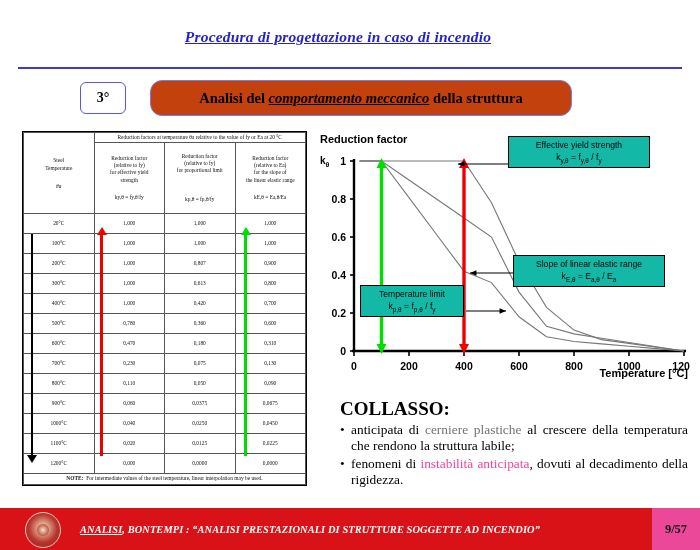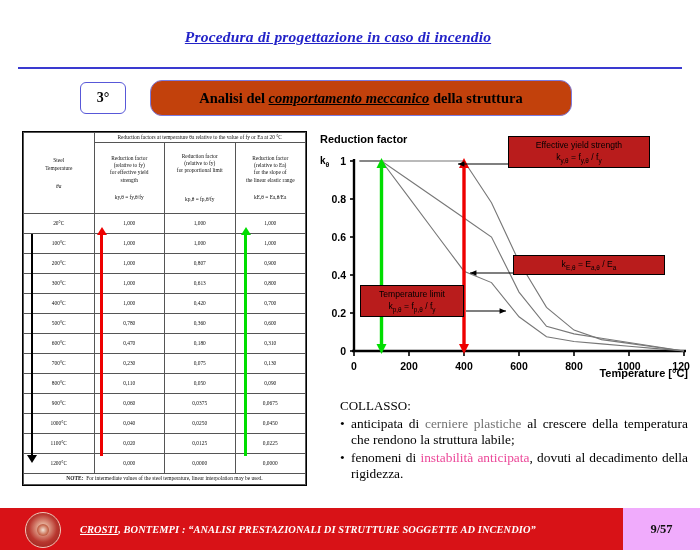--- a/index.html
+++ b/index.html
@@ -98,34 +98,34 @@
     font-family:"Liberation Sans", sans-serif;
     font-weight:bold;font-size:10px;color:#000;
   }
   #chart-svg{position:absolute;left:0;top:0;}
   #xaxis-title{
     position:absolute;right:2px;top:234px;
     font-family:"Liberation Sans", sans-serif;
     font-weight:bold;font-size:11px;color:#000;
   }
   .callout{
-    position:absolute;border:1px solid #000;background:#b91c1c;
+    position:absolute;border:1px solid #000;background:#14b8a6;
     font-family:"Liberation Sans", sans-serif;font-size:8.6px;color:#000;
     text-align:center;padding:2px 5px;line-height:1.45;box-sizing:border-box;
   }
   #callout-yield{left:190px;top:3px;width:142px;}
   #callout-slope{left:195px;top:122px;width:152px;}
   #callout-prop{left:42px;top:152px;width:104px;}
   .callout sub{font-size:6.4px;}
   
   #collasso-block{
     position:absolute;left:340px;top:398px;width:348px;
     font-family:"Liberation Serif", serif;color:#000;
   }
-  #collasso-heading{font-weight:normal;font-size:13px;margin-bottom:2px;}
+  #collasso-heading{font-weight:bold;font-size:19px;margin-bottom:2px;}
   .bullet-row{display:flex;font-size:13.4px;line-height:1.22;margin-bottom:1px;}
   .bullet-dot{width:11px;flex:0 0 11px;}
   .bullet-txt{flex:1;text-align:justify;}
   .red{color:#737373;}
   .green{color:#ec4899;}
   
   #footer-bar{
     position:absolute;left:0;bottom:0;width:700px;height:42px;
     background:#d81217;
   }
@@ -141,22 +141,22 @@
     background:radial-gradient(circle,#f3e3d6 0%,#c86a4f 60%,#8e2119 100%);
   }
   #footer-title{
     position:absolute;left:80px;top:0;height:42px;width:470px;
     display:flex;align-items:center;
     color:#fff;font-weight:bold;font-style:italic;font-size:10.4px;
     font-family:"Liberation Serif", serif;letter-spacing:0.1px;
   }
   #footer-title .lead{text-decoration:underline;}
   #footer-page{
-    position:absolute;right:0;top:0;width:77px;height:42px;
-    background:#f0abfc;display:flex;align-items:center;justify-content:center;
+    position:absolute;right:0;top:0;width:48px;height:42px;
+    background:#ec4899;display:flex;align-items:center;justify-content:center;
     color:#111;font-weight:bold;font-size:12.5px;
     font-family:"Liberation Serif", serif;
   }
 </style>
 </head>
 <body>
 
 <div id="slide-title">Procedura di progettazione in caso di incendio</div>
 <div id="title-rule"></div>
 
@@ -323,20 +323,21 @@
       <line x1="148" y1="178" x2="188" y2="178" stroke="#000" stroke-width="1.2"></line>
       <polygon points="188,178 181.5525730419798,180.72592839616055 181.5525730419798,175.27407160383945" fill="#000"></polygon>
     </svg>
   <div id="xaxis-title">Temperature [°C]</div>
 
   <div class="callout" id="callout-yield">
     <div>Effective yield strength</div>
     <div>k<sub>y,θ</sub> = f<sub>y,θ</sub> / f<sub>y</sub></div>
   </div>
   <div class="callout" id="callout-slope">
+    <div>Slope of linear elastic range</div>
     <div>k<sub>E,θ</sub> = E<sub>a,θ</sub> / E<sub>a</sub></div>
   </div>
   <div class="callout" id="callout-prop">
     <div>Temperature limit</div>
     <div>k<sub>p,θ</sub> = f<sub>p,θ</sub> / f<sub>y</sub></div>
   </div>
 </div>
 
 <div id="collasso-block">
   <div id="collasso-heading">COLLASSO:</div>
@@ -348,16 +349,16 @@
     <span class="bullet-dot">•</span>
     <span class="bullet-txt"><span>fenomeni di </span><span class="green">instabilità anticipata</span><span>, dovuti al decadimento della rigidezza.</span></span>
   </div>
 </div>
 
 <div id="footer-bar">
   <div id="footer-logo">
       <span class="inner"></span>
     </div>
   <div id="footer-title">
-    <span><span class="lead">CROSTI</span><span>, BONTEMPI : “ANALISI PRESTAZIONALI DI STRUTTURE SOGGETTE AD INCENDIO”</span></span>
+    <span><span class="lead">ANALISI</span><span>, BONTEMPI : “ANALISI PRESTAZIONALI DI STRUTTURE SOGGETTE AD INCENDIO”</span></span>
   </div>
   <div id="footer-page">9/57</div>
 </div>
 
 </body></html>

